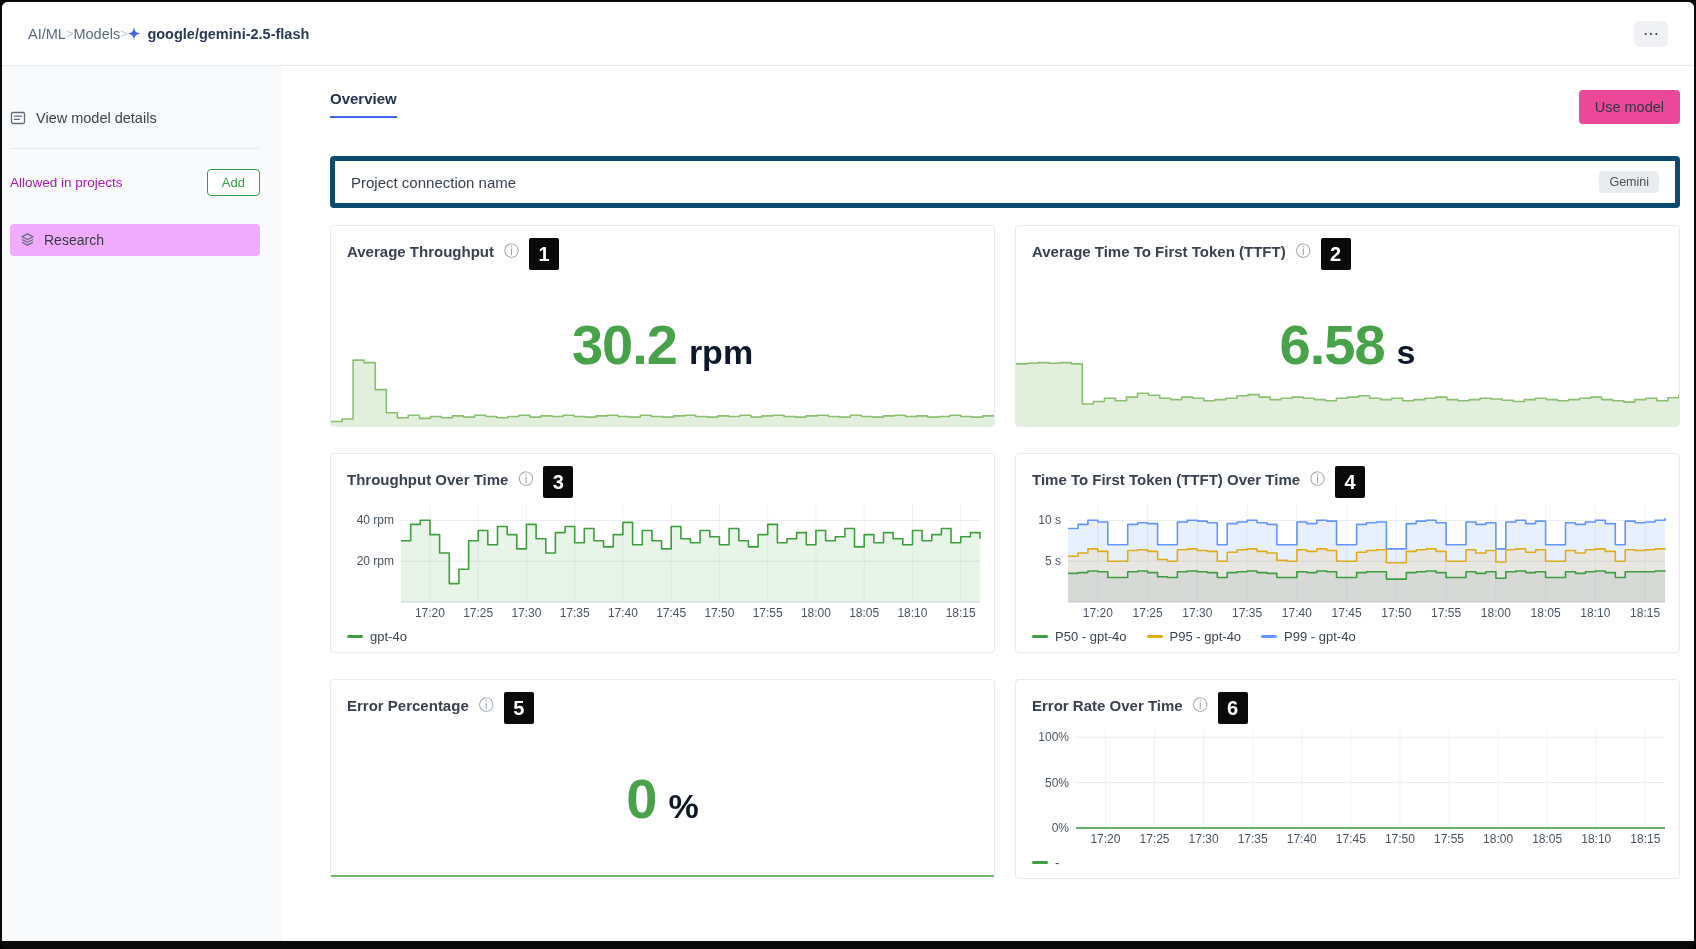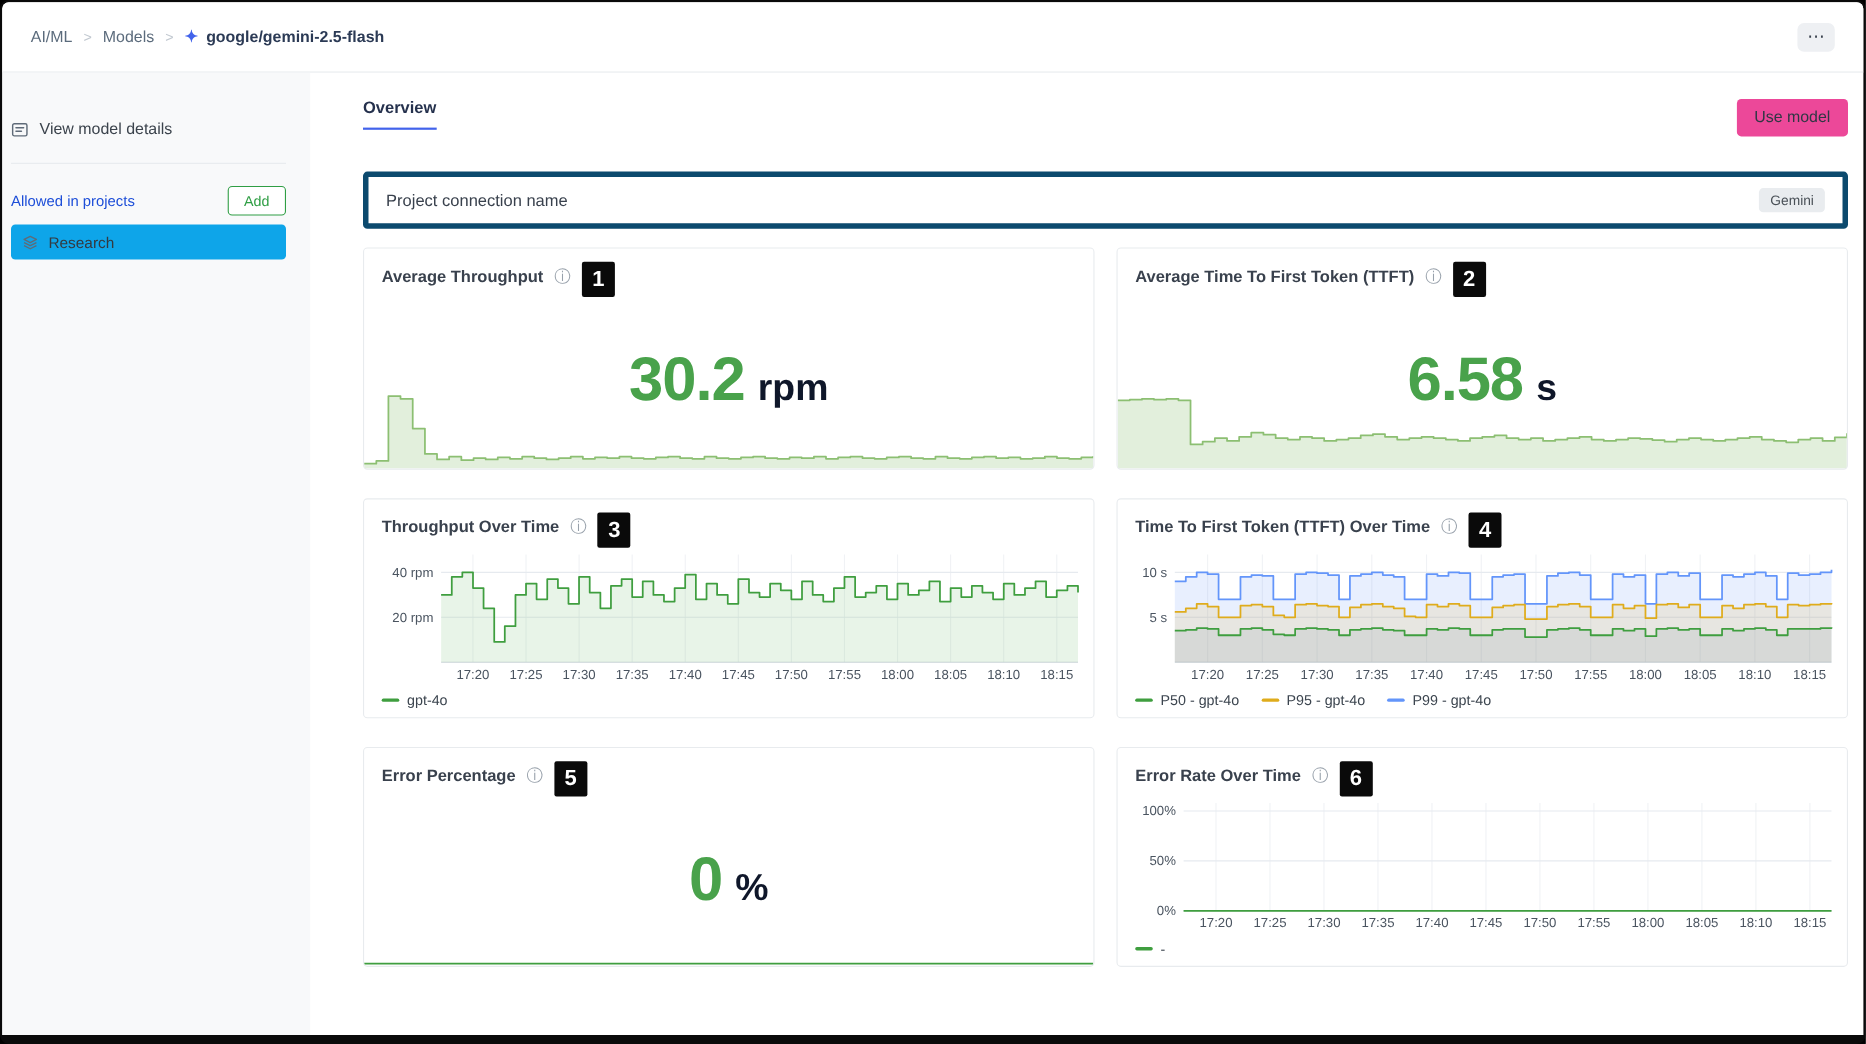--- a/index.html
+++ b/index.html
@@ -6,38 +6,38 @@
   html,body { width:1696px; height:949px; overflow:hidden; background:#000; }
   body { font-family:"Liberation Sans", sans-serif; color:#333b46; }
   .window{
     width:1696px; height:949px;
     border:2px solid #0a0a0a; border-bottom-width:8px; border-radius:8px;
     background:#fff; display:flex; flex-direction:column; overflow:hidden;
   }
   
   .topbar{ height:64px; flex:0 0 64px; display:flex; align-items:center;
     justify-content:space-between; padding:0 26px; border-bottom:1px solid #e8ebee; background:#fff;}
-  .crumbs{ display:flex; align-items:center; gap:10px; font-size:14.5px; }
+  .crumbs{ display:flex; align-items:center; font-size:14.5px; }
   .crumb{ color:#5b6b7c; cursor:pointer; }
   .crumb-sep{ color:#c1c8d0; font-size:13px; }
   .crumb-model{ display:flex; align-items:center; gap:7px; color:#2b3a55; font-weight:700; }
   .sparkle{ color:#4263eb; font-size:15px; line-height:1; }
   .more-btn{ background:#eef0f3; border:none; border-radius:6px; width:34px; height:26px;
     font-size:16px; color:#39414d; cursor:pointer; line-height:1; }
   
   .content-row{ flex:1; display:flex; overflow:hidden; }
   .sidebar{ flex:0 0 280px; background:#f8f9fa; padding:44px 22px 0 8px; }
   .side-item{ display:flex; align-items:center; gap:10px; font-size:14.5px; color:#3b434c; cursor:pointer;}
   .side-divider{ border:none; border-top:1px solid #e7eaee; margin:22px 0 20px; }
   .allowed-row{ display:flex; align-items:center; justify-content:space-between; }
-  .allowed-label{ font-size:13.5px; color:#1d4ed8; }
+  .allowed-label{ font-size:13.5px; color:#a21caf; }
   .add-btn{ background:#fff; border:1px solid #2f9e44; color:#2f9e44; font-size:13px;
     border-radius:4px; padding:5px 14px; cursor:pointer; }
-  .project-item{ margin-top:8px; background:#0ea5e9; border-radius:4px; padding:8px 10px;
-    display:flex; align-items:center; gap:9px; font-size:14px; color:#343a40; cursor:pointer; }
+  .project-item{ margin-top:28px; background:#f0abfc; border-radius:4px; padding:8px 10px;
+    display:flex; gap:9px; font-size:14px; color:#343a40; cursor:pointer; }
   main{ flex:1; padding:24px 14px 0 48px; overflow:hidden; position:relative; }
   
   .tabs-row{ display:flex; align-items:flex-start; justify-content:space-between; height:40px; }
   .tab{ font-size:15px; font-weight:700; color:#25314d; padding-bottom:9px;
     border-bottom:2px solid #4263eb; cursor:pointer; }
   .use-model-btn{ background:#ec4899; border:none; border-radius:4px; padding:9px 16px;
     font-size:14.5px; color:#2f3744; cursor:pointer; }
   
   .conn-card{ margin-top:26px; height:52px; border:5px solid #0c4a6e; border-radius:4px;
     display:flex; align-items:center; justify-content:space-between; padding:0 16px; }

